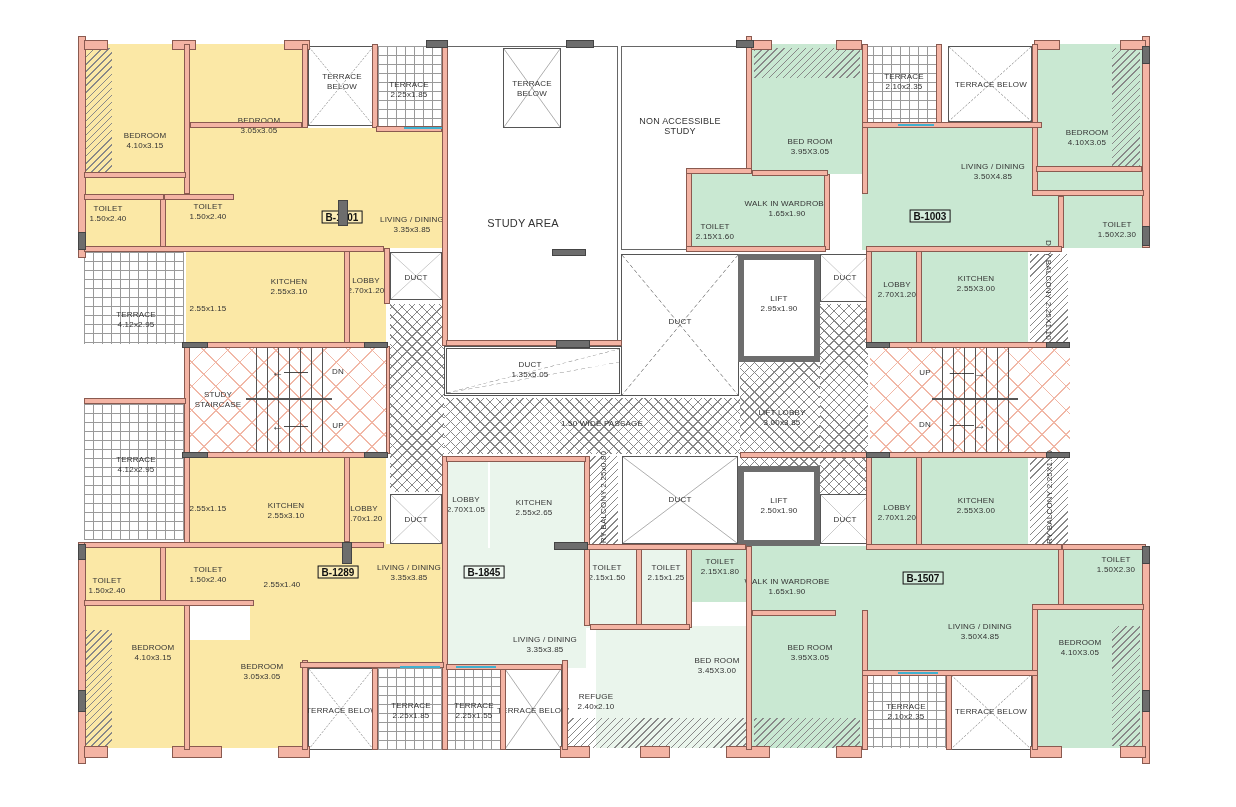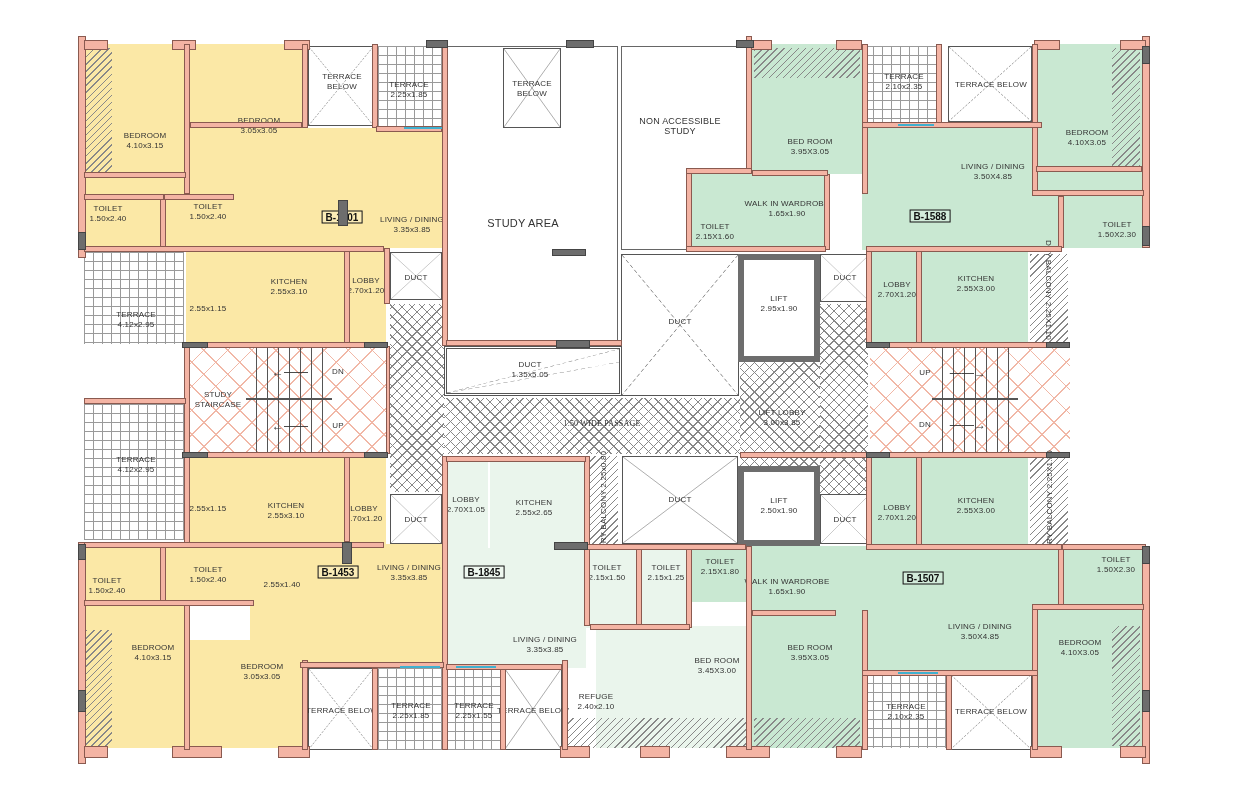--- a/index.html
+++ b/index.html
@@ -108,21 +108,21 @@
         <line x1="0" y1="100" x2="100" y2="30" stroke="#666" stroke-width="0.6" stroke-dasharray="3,2"></line>
       </svg>
   </div>
   <span class="lbl" style="left:530px;top:370px;">DUCT
 1.35x5.05</span>
 
   <div class="room diag" style="left:390px;top:304px;width:54px;height:188px;"></div>
   <div class="room diag" style="left:444px;top:398px;width:300px;height:56px;"></div>
   <div class="room diag" style="left:740px;top:360px;width:128px;height:106px;"></div>
   <div class="room diag" style="left:820px;top:304px;width:48px;height:190px;"></div>
-  <span class="lbl" style="left:602px;top:424px;font-family:Liberation Serif, serif;">1.50 WIDE PASSAGE</span>
+  <span class="lbl" style="left:602px;top:424px;">1.50 WIDE PASSAGE</span>
   <span class="lbl" style="left:782px;top:418px;">LIFT LOBBY
 3.00x3.85</span>
 
   <div class="room white" style="left:738px;top:254px;width:82px;height:108px;border:6px solid #6d6d6d;"></div>
   <span class="lbl" style="left:779px;top:304px;">LIFT
 2.95x1.90</span>
   <div class="room white" style="left:738px;top:466px;width:82px;height:80px;border:6px solid #6d6d6d;"></div>
   <span class="lbl" style="left:779px;top:506px;">LIFT
 2.50x1.90</span>
 
@@ -174,21 +174,21 @@
   </div>
   <div class="room hatch" style="left:1030px;top:254px;width:38px;height:90px;background-color:#fff;"></div>
 
   <span class="lbl" style="left:810px;top:147px;"><span>BED ROOM</span><br><span>3.95X3.05</span></span>
   <span class="lbl" style="left:904px;top:82px;"><span>TERRACE</span><br><span>2.10x2.35</span></span>
   <span class="lbl" style="left:991px;top:85px;">TERRACE BELOW</span>
   <span class="lbl" style="left:1087px;top:138px;"><span>BEDROOM</span><br><span>4.10X3.05</span></span>
   <span class="lbl" style="left:993px;top:172px;"><span>LIVING / DINING</span><br><span>3.50X4.85</span></span>
   <span class="lbl" style="left:787px;top:209px;"><span>WALK IN WARDROBE</span><br><span>1.65x1.90</span></span>
   <span class="lbl" style="left:715px;top:232px;"><span>TOILET</span><br><span>2.15X1.60</span></span>
-  <span class="tag" style="left:930px;top:216px;">B-1588</span>
+  <span class="tag" style="left:930px;top:216px;">B-1003</span>
   <span class="lbl" style="left:1117px;top:230px;"><span>TOILET</span><br><span>1.50X2.30</span></span>
   <span class="lbl" style="left:976px;top:284px;"><span>KITCHEN</span><br><span>2.55X3.00</span></span>
   <span class="lbl" style="left:897px;top:290px;"><span>LOBBY</span><br><span>2.70X1.20</span></span>
   <span class="lbl" style="left:1048px;top:290px;transform:translate(-50%,-50%) rotate(90deg);"><span>DRY BALCONY</span> <span>2.25X1.10</span></span>
 
   <div class="room stair" style="left:870px;top:346px;width:200px;height:108px;"></div>
   <div class="steps" style="left:932px;top:348px;width:84px;height:104px;"></div>
   <div class="outline" style="left:932px;top:398px;width:86px;height:2px;background:#333;"></div>
   <span class="lbl" style="left:925px;top:373px;">UP</span>
   <span class="lbl" style="left:925px;top:425px;">DN</span>
@@ -210,21 +210,21 @@
   </div>
   <div class="room grid" style="left:378px;top:668px;width:66px;height:82px;"></div>
 
   <span class="lbl" style="left:136px;top:465px;"><span>TERRACE</span><br><span>4.12x2.95</span></span>
   <span class="lbl" style="left:208px;top:509px;">2.55x1.15</span>
   <span class="lbl" style="left:286px;top:511px;"><span>KITCHEN</span><br><span>2.55x3.10</span></span>
   <span class="lbl" style="left:364px;top:514px;"><span>LOBBY</span><br><span>2.70x1.20</span></span>
   <span class="lbl" style="left:107px;top:586px;"><span>TOILET</span><br><span>1.50x2.40</span></span>
   <span class="lbl" style="left:208px;top:575px;"><span>TOILET</span><br><span>1.50x2.40</span></span>
   <span class="lbl" style="left:282px;top:585px;">2.55x1.40</span>
-  <span class="tag" style="left:338px;top:572px;">B-1453</span>
+  <span class="tag" style="left:338px;top:572px;">B-1289</span>
   <span class="lbl" style="left:409px;top:573px;"><span>LIVING / DINING</span><br><span>3.35x3.85</span></span>
   <span class="lbl" style="left:153px;top:653px;"><span>BEDROOM</span><br><span>4.10x3.15</span></span>
   <span class="lbl" style="left:262px;top:672px;"><span>BEDROOM</span><br><span>3.05x3.05</span></span>
   <span class="lbl" style="left:342px;top:711px;">TERRACE BELOW</span>
   <span class="lbl" style="left:411px;top:711px;"><span>TERRACE</span><br><span>2.25x1.85</span></span>
 
   <div class="room lightgreen" style="left:446px;top:456px;width:42px;height:212px;"></div>
   <div class="room lightgreen" style="left:490px;top:456px;width:96px;height:92px;"></div>
   <div class="room hatch" style="left:588px;top:456px;width:30px;height:90px;background-color:#fff;"></div>
   <div class="room lightgreen" style="left:446px;top:548px;width:140px;height:120px;"></div>

